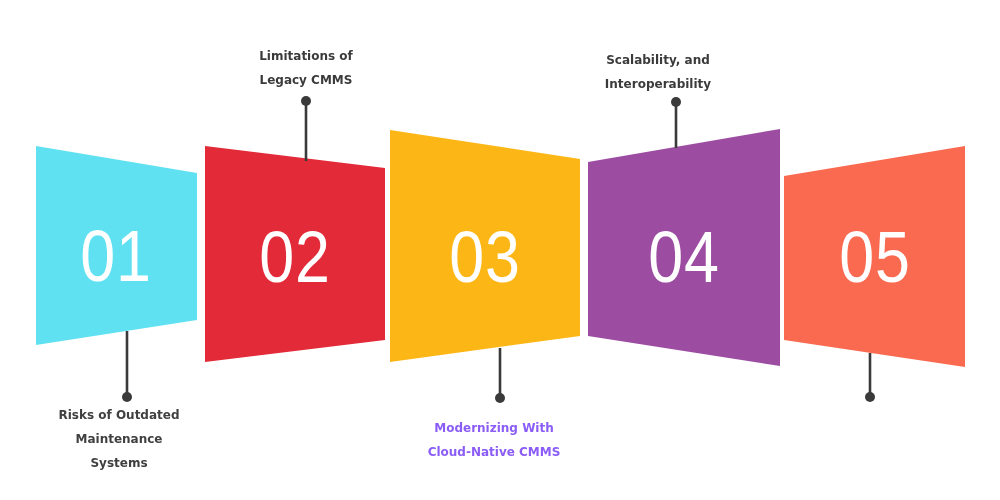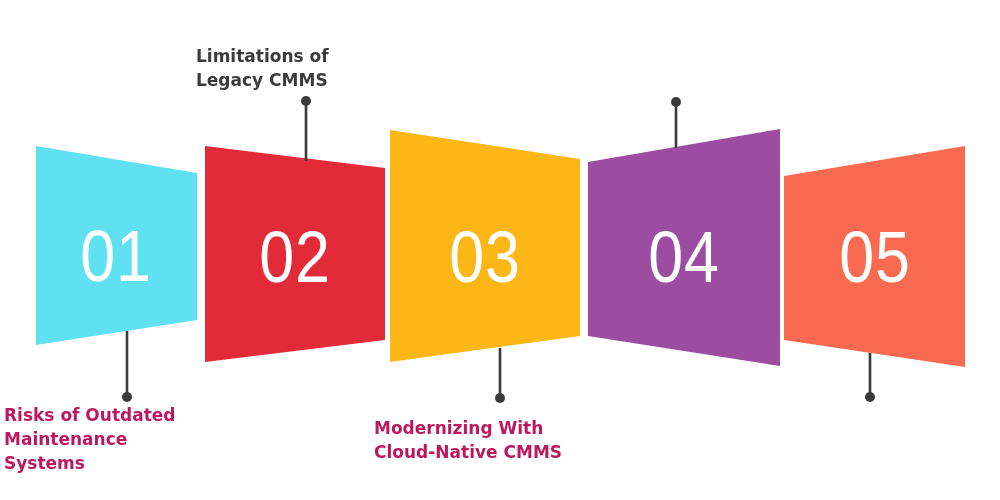--- a/index.html
+++ b/index.html
@@ -26,23 +26,24 @@
     transform-origin: center;
     font-family: "Liberation Sans", sans-serif;
     font-weight: 200;
     font-size: 73px;
     line-height: 1;
     letter-spacing: 1px;
     white-space: nowrap;
   }
   .label {
     position: absolute;
+    text-align: center;
     font-family: "DejaVu Sans", sans-serif;
     font-weight: 600;
-    font-size: 17px;
+    font-size: 12px;
     line-height: 24px;
     white-space: pre-line;
   }
   .n1 { left: 116px; top: 255px; }
   .n2 { left: 295px; top: 256px; }
   .n3 { left: 485px; top: 256px; }
   .n4 { left: 684px; top: 256px; }
   .n5 { left: 875px; top: 256px; }
   .l1 { left: 4px;   top: 403px; width: 230px; }
   .l2 { left: 196px; top: 44px;  width: 220px; }
@@ -79,21 +80,23 @@
     <line class="connector-line" x1="870" y1="353" x2="870" y2="397" style="stroke: rgb(58, 58, 58);"></line>
     <circle cx="870" cy="397" r="5" style="fill: rgb(58, 58, 58);"></circle>
   </svg>
 
   <div class="num n1" style="color: rgb(255, 255, 255);">01</div>
   <div class="num n2" style="color: rgb(255, 255, 255);">02</div>
   <div class="num n3" style="color: rgb(255, 255, 255);">03</div>
   <div class="num n4" style="color: rgb(255, 255, 255);">04</div>
   <div class="num n5" style="color: rgb(255, 255, 255);">05</div>
 
-  <div class="label l1" style="color: #be185d;">Risks of Outdated
+  <div class="label l1" style="color: #404040;">Risks of Outdated
 Maintenance
 Systems</div>
   <div class="label l2" style="color: rgb(59, 59, 59);">Limitations of
 Legacy CMMS</div>
-  <div class="label l3" style="color: #be185d;">Modernizing With
+  <div class="label l3" style="color: #8b5cf6;">Modernizing With
 Cloud-Native CMMS</div>
+  <div class="label l4" style="color: rgb(59, 59, 59);">Scalability, and
+Interoperability</div>
 
 </div>
 
 </body></html>

